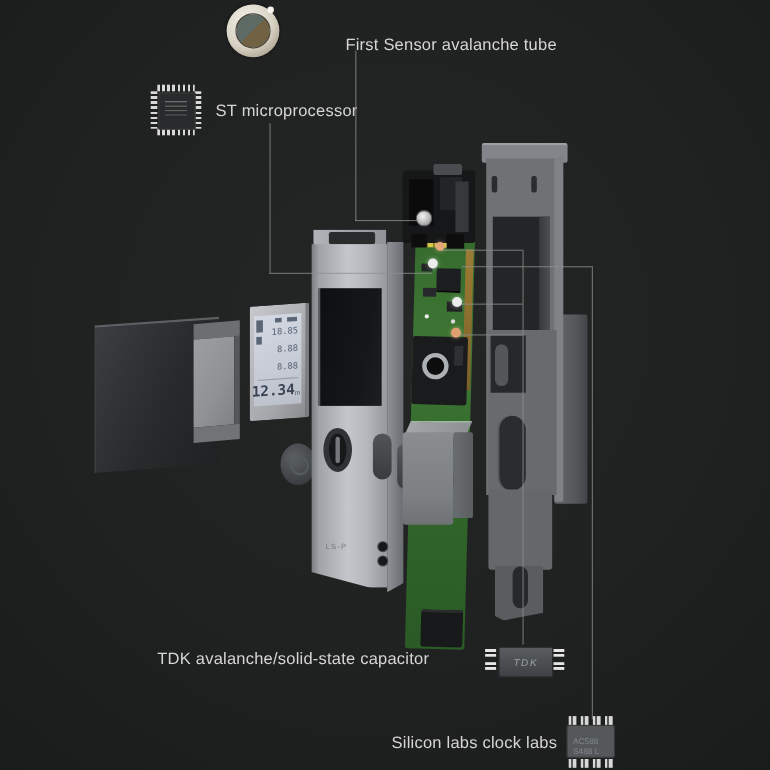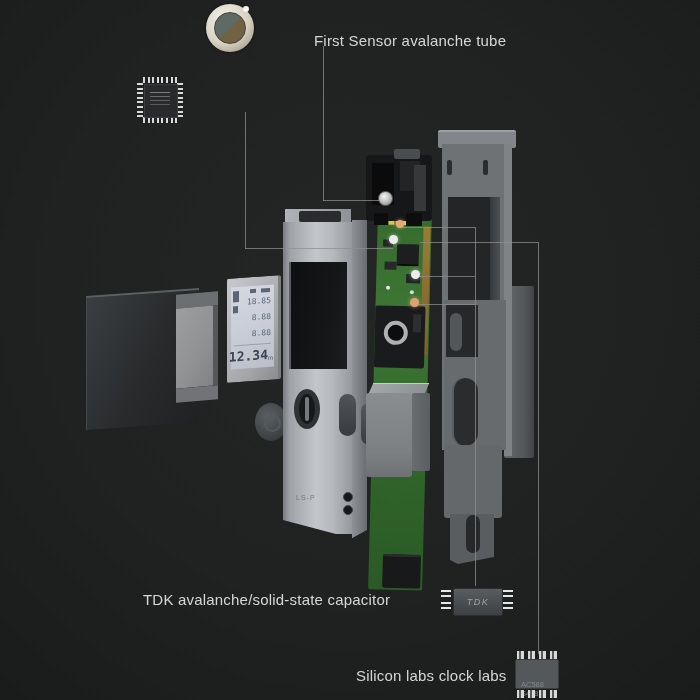--- a/index.html
+++ b/index.html
@@ -31,21 +31,21 @@
   .stchip .marks{left:13px;top:15px;width:20px;height:1px;background:#7c7c7c;box-shadow:0 4px 0 #6b6b6b,0 8px 0 #636363,0 12px 0 #585858;}
   
   .tdkchip{width:72px;height:30px;z-index:50;}
   .tdkchip .body{left:12px;top:3px;width:48px;height:26px;border:1px solid #2d2f31;border-radius:2px;
     background:linear-gradient(180deg,#595d60,#3d4144);color:#9ba1a5;font-size:9px;letter-spacing:1.5px;
     display:flex;align-items:center;justify-content:center;font-style:italic;}
   .tdkpin{width:10px;height:7px;background:repeating-linear-gradient(180deg,#e6e6e6 0 2.4px,rgba(0,0,0,0) 2.4px 4.6px);}
   
   .slchip{width:48px;height:47px;z-index:50;}
   .slchip .body{left:2px;top:8px;width:44px;height:30px;background:#54585b;border:1px solid #393b3d;border-radius:2px;
-    color:#83888b;font-size:7.5px;line-height:9px;padding:20px 0 0 5px;box-sizing:border-box;}
+    color:#83888b;font-size:7.5px;line-height:9px;padding:9px 0 0 5px;box-sizing:border-box;}
   .slpinrow{display:flex;gap:4px;}
   .slpin{width:7px;height:8px;background:linear-gradient(90deg,#d8d8d8 0 2px,#5a5a5a 2px 4px,#d8d8d8 4px 7px);}
   
   .glass{left:86px;top:292px;width:112px;height:132px;transform:skewY(-4deg);
     background:linear-gradient(115deg,#3b3f41,#282a2c 55%,#1f2123);
     border-top:2px solid #5b6063;border-left:1px solid #45494c;z-index:10;}
   .diffuser{left:176px;top:293px;width:42px;height:108px;transform:skewY(-5deg);z-index:11;}
   .diffuser .cap{left:0;top:0;width:100%;height:14px;background:#6c6f71;}
   .diffuser .face{left:0;top:14px;width:37px;height:80px;background:linear-gradient(120deg,#9c9ea0,#8f9193 60%,#7f8183);}
   .diffuser .edge{left:37px;top:14px;width:5px;height:80px;background:#55585a;}
@@ -144,20 +144,21 @@
   <div class="abs line lineh" style="left:323px;top:200px;width:57px;"></div>
 
   <div class="abs stchip" style="left:137px;top:77px;">
     <div class="abs pins-t"></div>
     <div class="abs pins-b"></div>
     <div class="abs pins-l"></div>
     <div class="abs pins-r"></div>
     <div class="abs die"></div>
     <div class="abs marks"></div>
   </div>
+  <div class="abs label" style="left:196px;top:92px;">ST microprocessor</div>
   <div class="abs line linev" style="left:245px;top:112px;height:137px;"></div>
   <div class="abs line lineh" style="left:245px;top:248px;width:148px;"></div>
 
   <div class="abs line linev" style="left:475px;top:227px;height:359px;"></div>
   <div class="abs line lineh" style="left:401px;top:227px;width:74px;"></div>
   <div class="abs line lineh" style="left:419px;top:276px;width:56px;"></div>
   <div class="abs line lineh" style="left:417px;top:304px;width:58px;"></div>
   <div class="abs line linev" style="left:538px;top:242px;height:412px;"></div>
   <div class="abs line lineh" style="left:420px;top:242px;width:118px;"></div>
 

